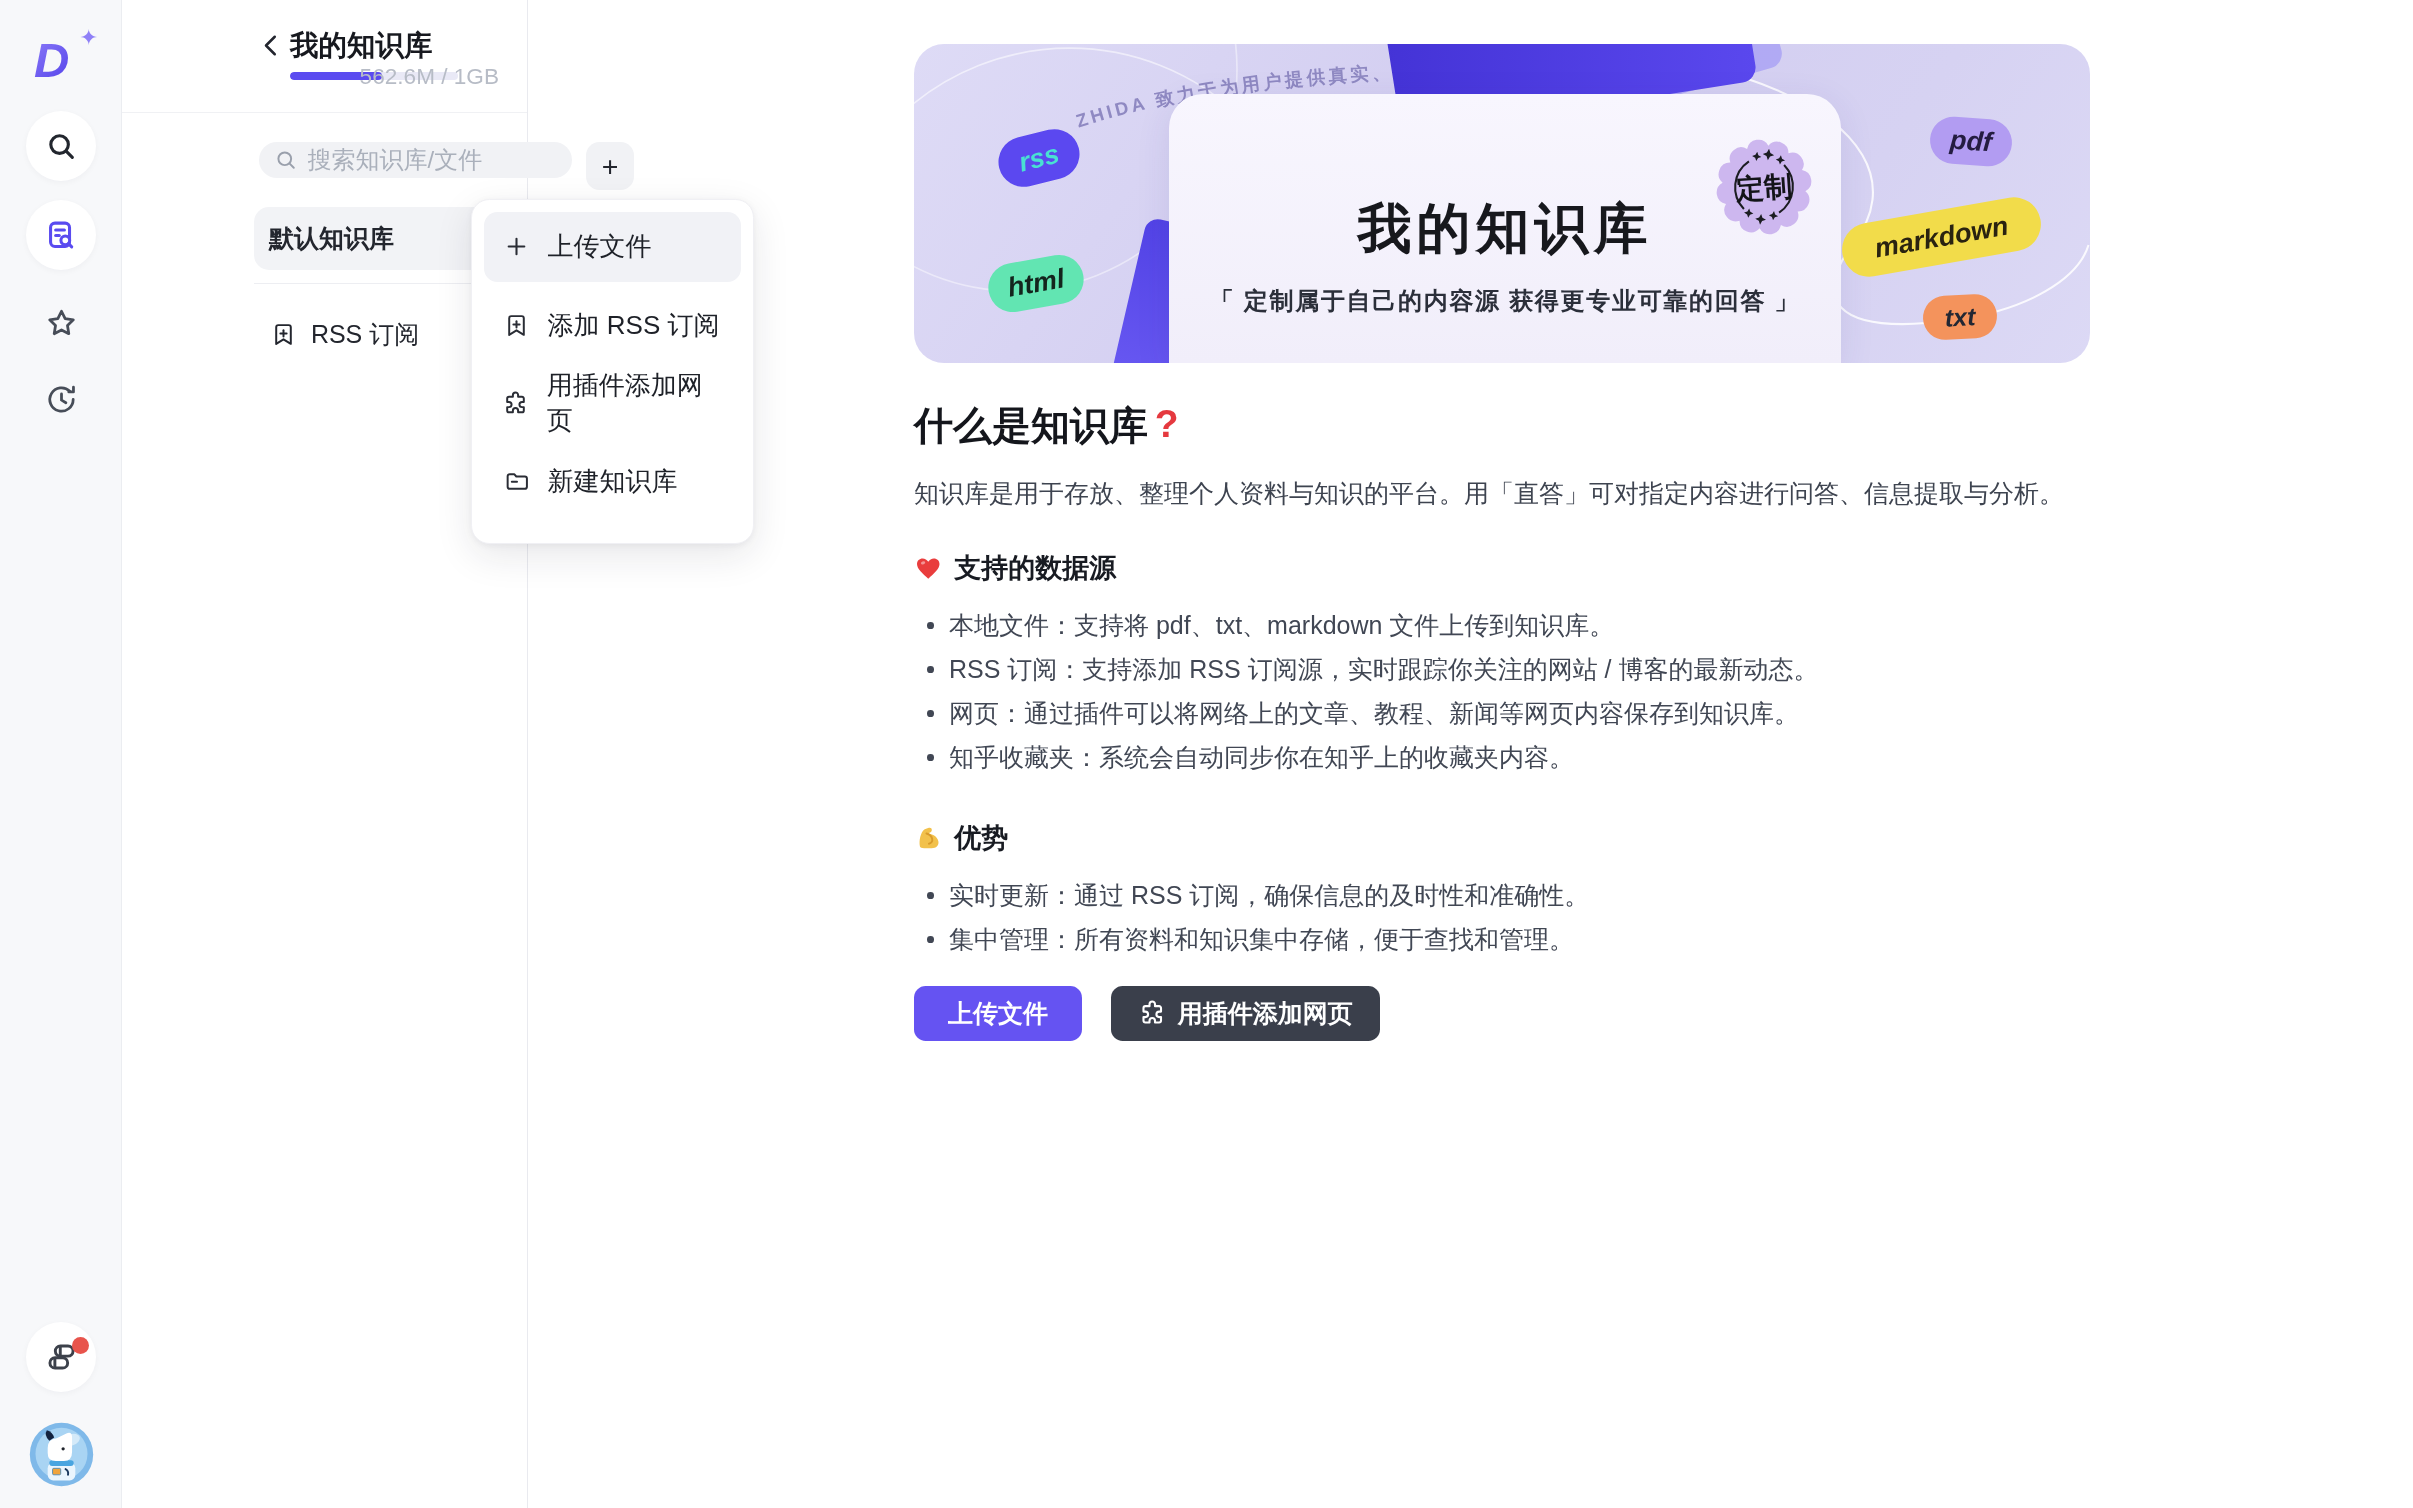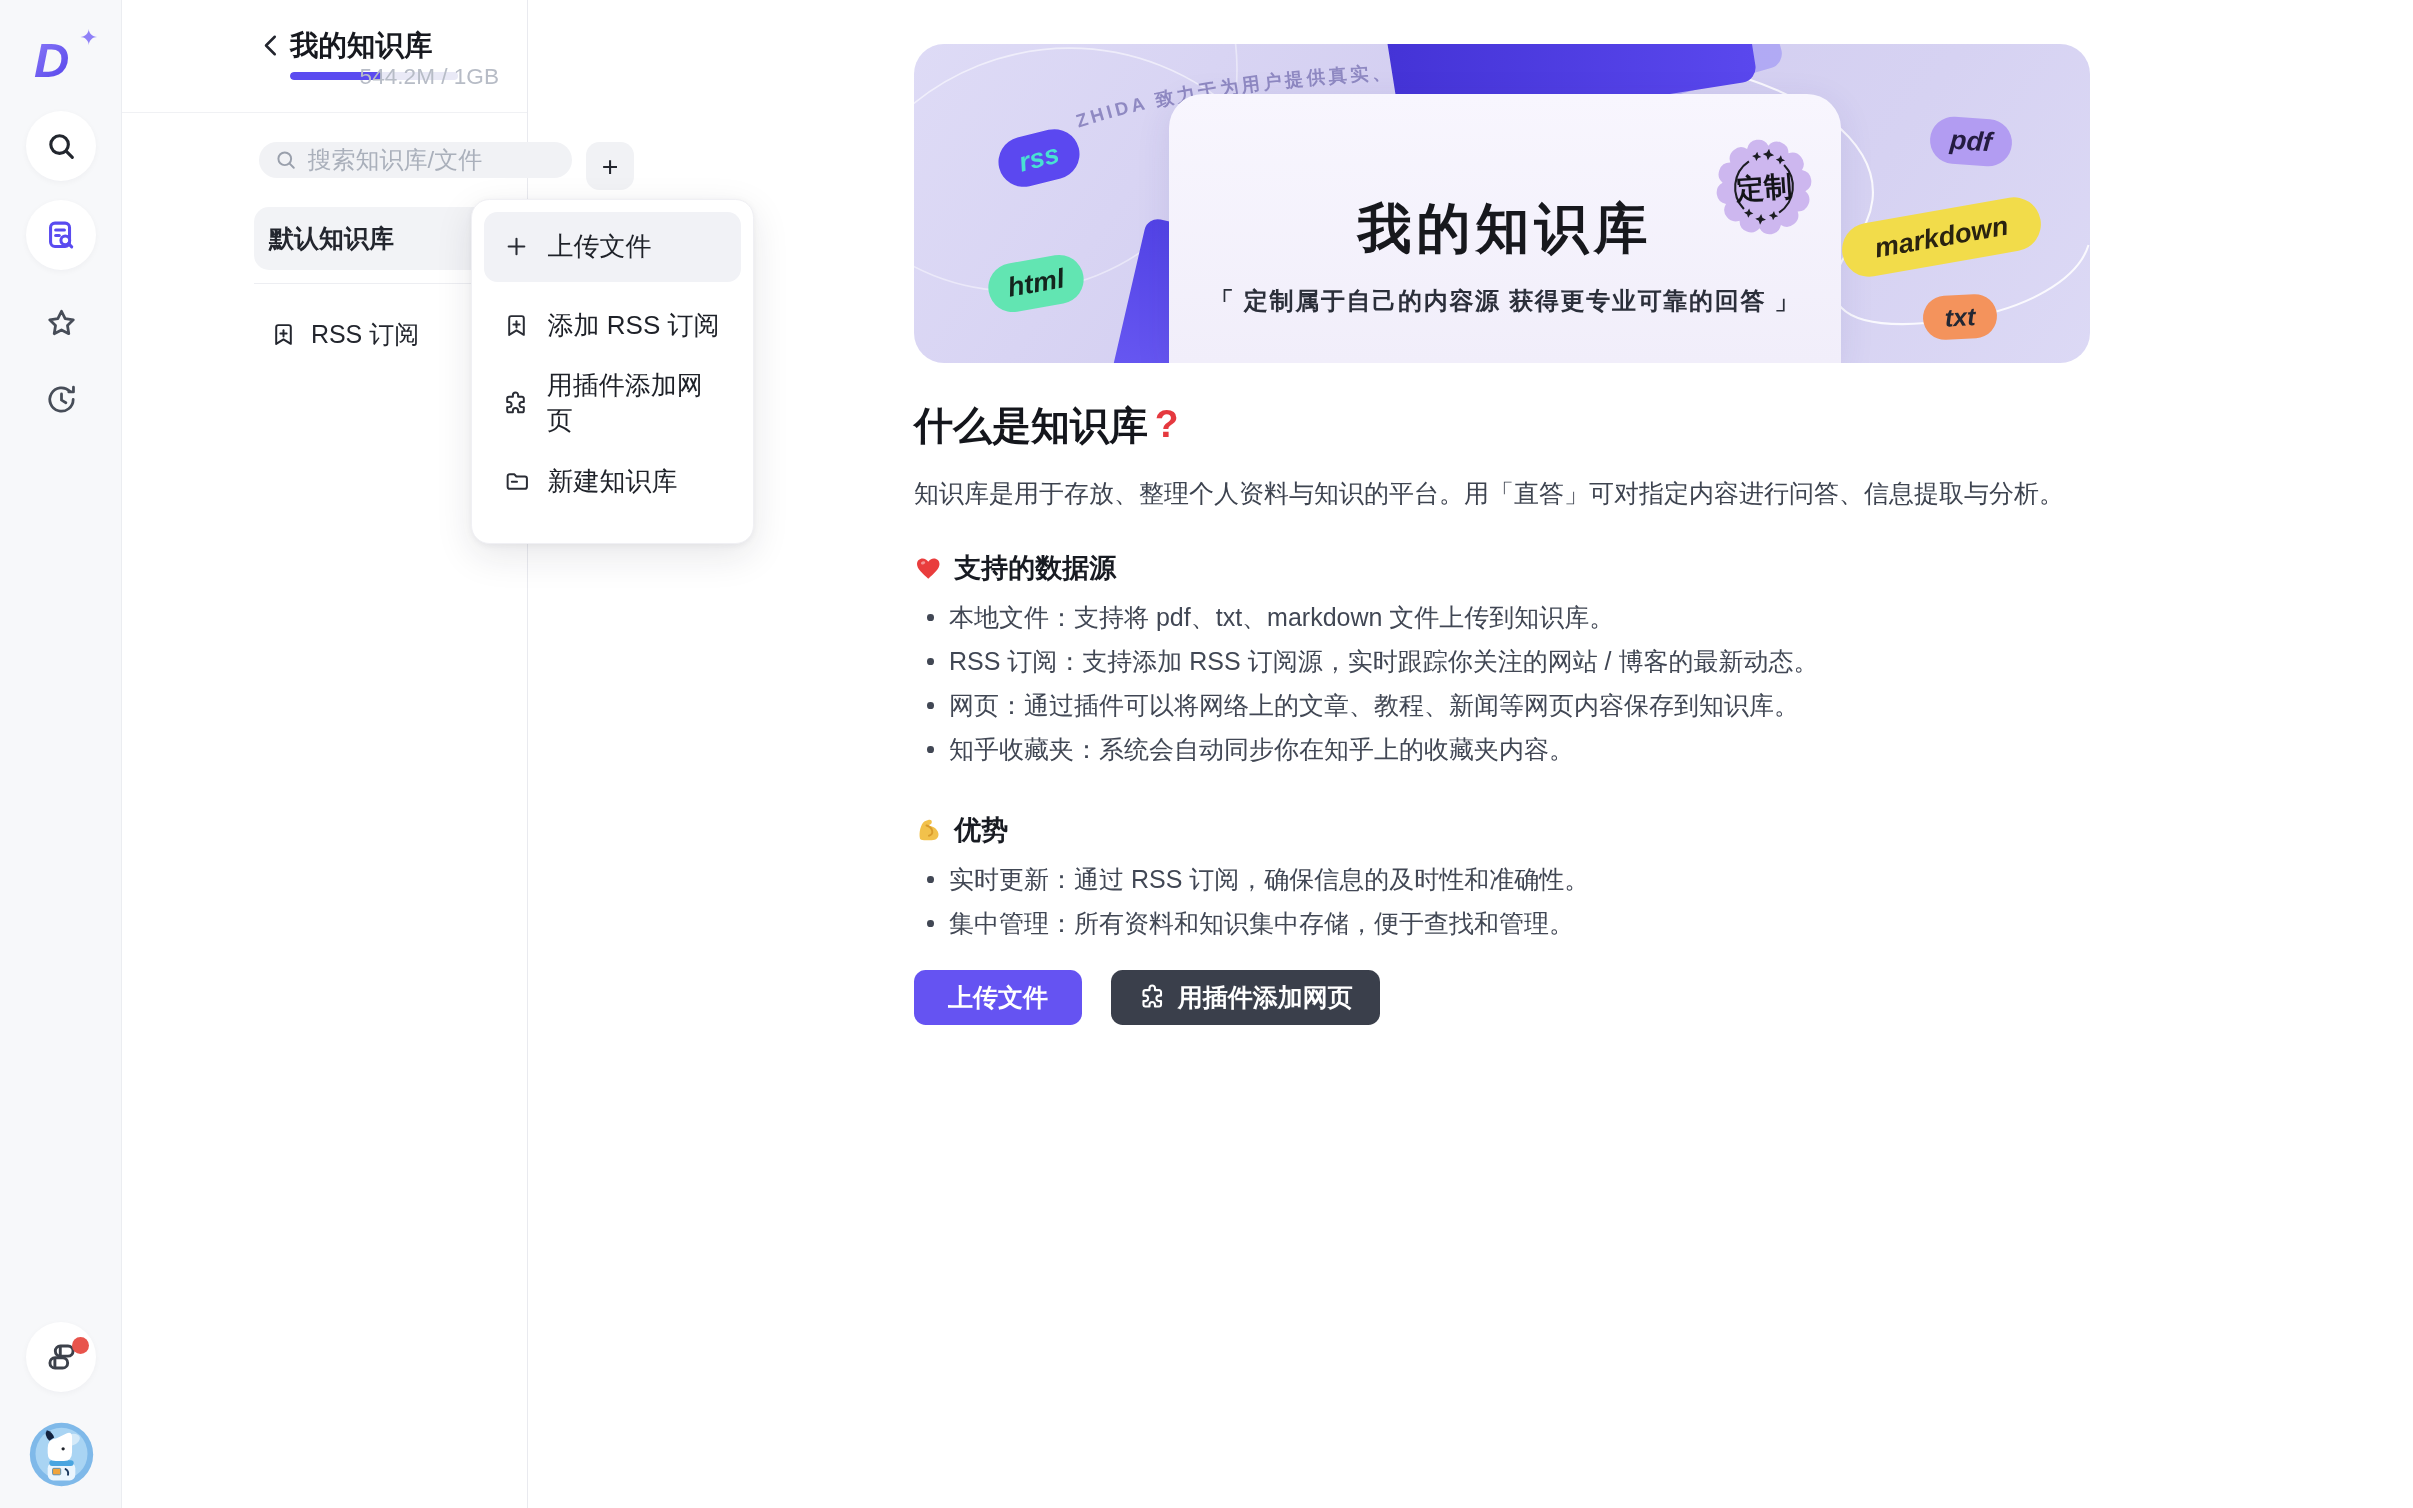--- a/index.html
+++ b/index.html
@@ -60,21 +60,21 @@
   .b-pdf      { left:1016px; top:74px;  width:82px;  height:47px; transform:rotate(4deg);  font-size:27px; }
   .b-markdown { left:927px; top:166px; width:201px; height:54px; transform:rotate(-10deg); font-size:27px; }
   .b-txt      { left:1009px; top:251px; width:74px;  height:44px; transform:rotate(-3deg); font-size:25px; }
   .stamp { position:absolute; left:798px; top:91px; width:104px; height:104px; transform:rotate(6deg); }
 
   .h1 { margin-top:36px; font-size:39px; font-weight:900; color:#14161c; display:flex; align-items:center; gap:6.7px; }
   .qmark { color:#e5393f; font-weight:900; font-size:39px; transform:translateY(-1.7px); }
   .intro { margin-top:22px; font-size:25px; line-height:37px; color:#3e4450; }
   .sec-head { margin-top:39px; display:flex; align-items:center; gap:11.7px; font-size:27px; font-weight:800; color:#181b22; height:34px; }
   .sec-head.second { margin-top:42px; }
-  ul.blist { margin-top:10px; list-style:none; }
+  ul.blist { margin-top:18px; list-style:none; }
   ul.blist li { position:relative; padding-left:35px; font-size:25px; color:#414754; line-height:44px; }
   ul.blist li::before { content:""; position:absolute; left:13.4px; top:19px; width:6.7px; height:6.7px; border-radius:50%; background:#414754; }
   .cta-row { margin-top:25px; display:flex; gap:28.5px; }
   .btn { height:55px; border-radius:11.7px; display:flex; align-items:center; justify-content:center; font-size:25px; font-weight:600; }
   .btn-primary { background:#6553f2; color:#ffffff; padding:0 34px; }
   .btn-dark { background:#3a3f4b; color:#ffffff; padding:0 27px; gap:11.7px; }
 
   svg { display:block; }
 </style>
 </head>
@@ -159,21 +159,21 @@
       <span>
         <svg width="22" height="25" viewBox="0 0 16 20" fill="none" stroke="#22252e" stroke-width="2" stroke-linecap="round" stroke-linejoin="round">
           <path d="M11 3 L4 10 L11 17"></path>
         </svg>
       </span>
     </div>
     <div class="panel-title">我的知识库</div>
     <div class="progress-track">
       <div class="progress-fill" style="width:55%"></div>
     </div>
-    <div class="storage">544.2M / 1GB</div>
+    <div class="storage">562.6M / 1GB</div>
   </div>
 
   <div class="search-pill">
     <span>
       <svg width="23.5" height="23.5" viewBox="0 0 24 24" fill="none" stroke="#9aa0ac" stroke-width="2" stroke-linecap="round">
         <circle cx="11" cy="11" r="6.5"></circle>
           <line x1="16" y1="16" x2="20.2" y2="20.2"></line>
       </svg>
     </span>
     <input placeholder="搜索知识库/文件" style="">

